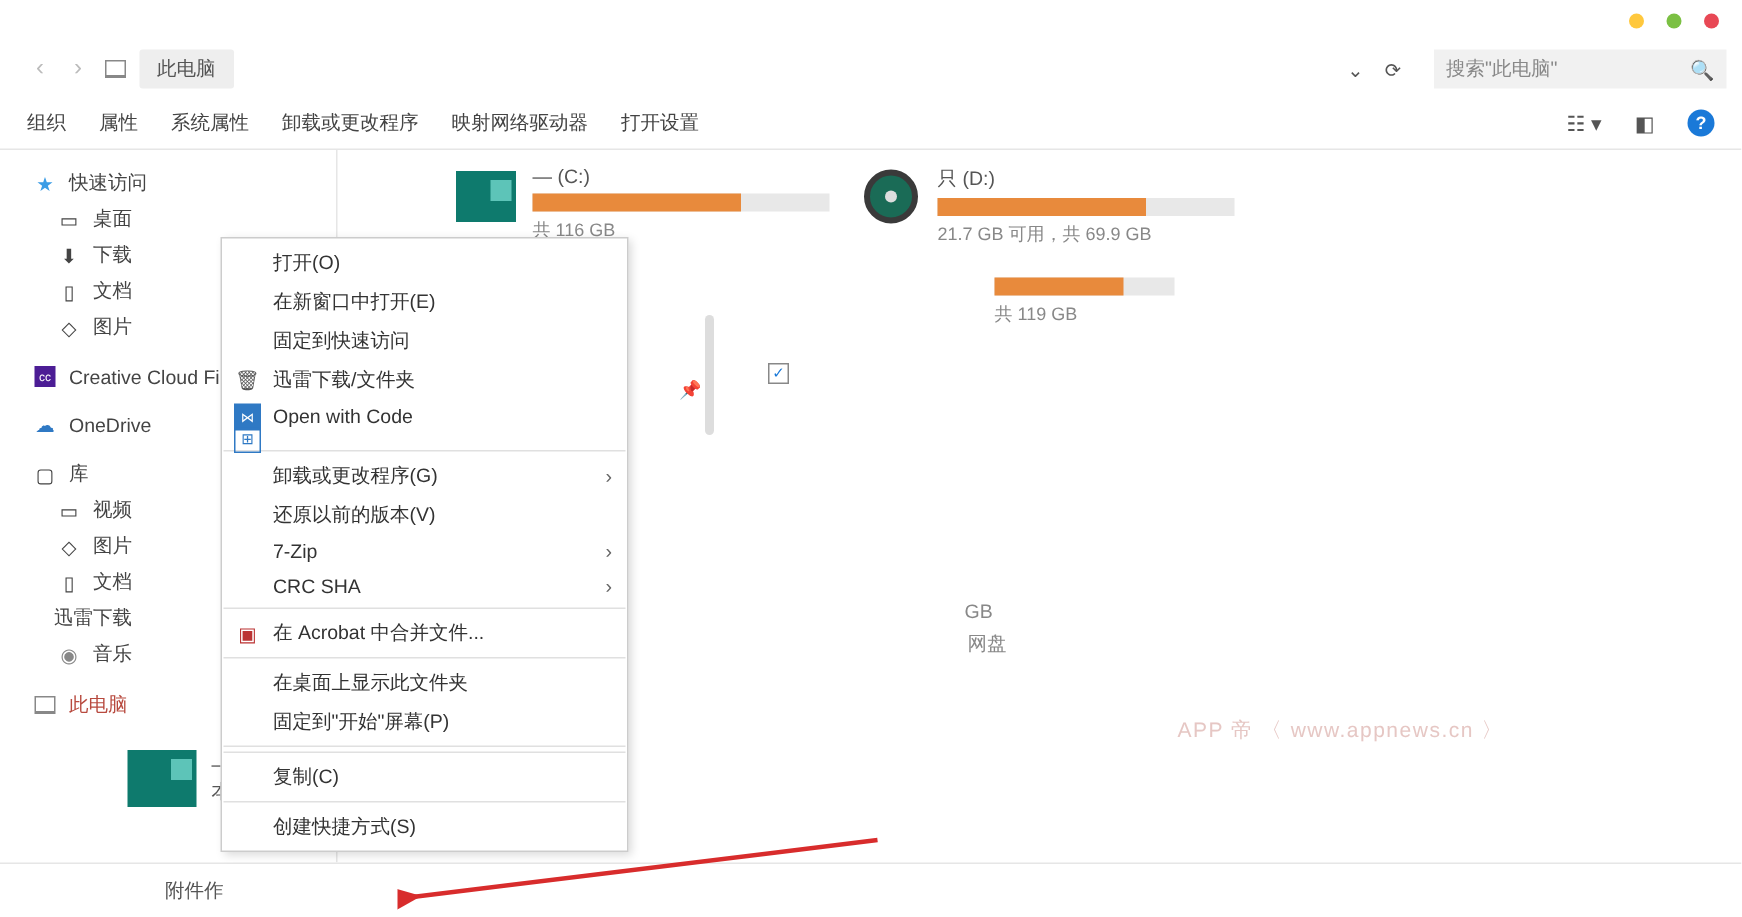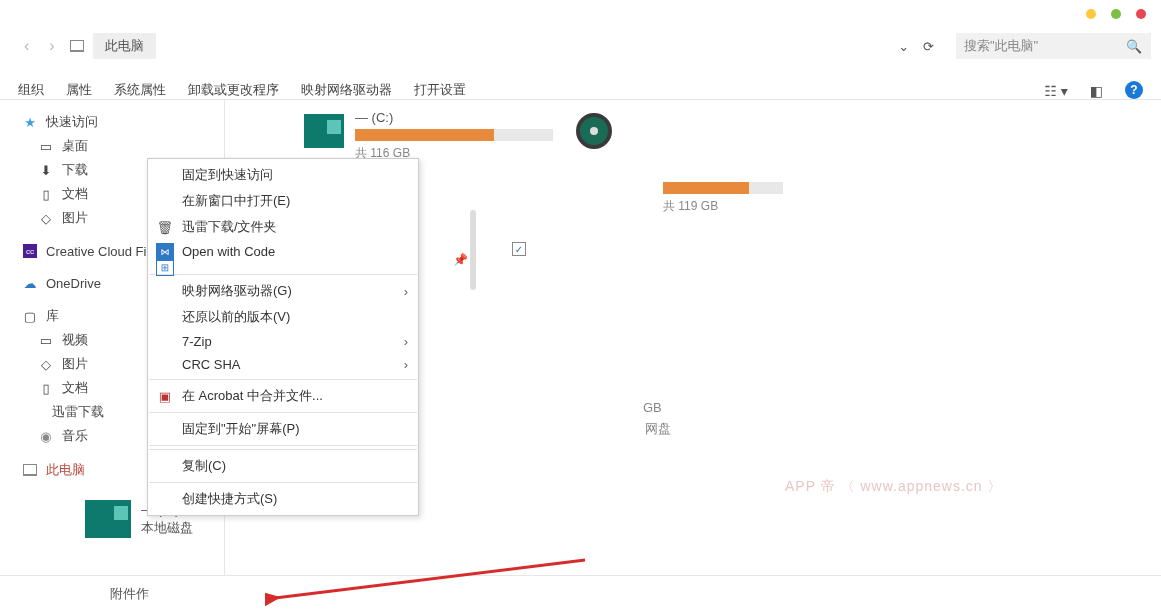--- a/index.html
+++ b/index.html
@@ -8,30 +8,30 @@
 .dot { width:10px; height:10px; border-radius:50%; }
 .dot.y{background:#ffc83d}.dot.g{background:#7bc043}.dot.r{background:#e84855}
 .nav-row { height:36px; display:flex; align-items:center; padding:0 10px 0 18px; gap:8px; }
 .nav-arrow { color:#555; font-size:16px; padding:2px 6px; cursor:pointer; }
 .nav-arrow.dis{color:#bbb}
 .breadcrumb-seg { display:flex; align-items:center; gap:6px; }
 .bc-btn { background:#eee; padding:4px 12px; border-radius:2px; color:#555; }
 .vtoggle { margin-left:auto; color:#555; cursor:pointer; }
 .search-box { width:195px; height:26px; background:#f1f1f1; display:flex; align-items:center; padding:0 8px; margin-left:8px; color:#888; }
 .search-box span:first-child{flex:1}
-.toolbar { height:36px; border-bottom:1px solid #e6e6e6; display:flex; align-items:flex-end; padding:0 18px; gap:22px; }
+.toolbar { height:36px; border-bottom:1px solid #e6e6e6; display:flex; align-items:center; padding:0 18px; gap:22px; }
 .toolbar .item{color:#444;cursor:pointer}
 .toolbar .spacer{flex:1}
 .toolbar .ticon{color:#555;cursor:pointer;font-size:14px}
 .help-icon{width:18px;height:18px;border-radius:50%;background:#1a79d8;color:#fff;display:flex;align-items:center;justify-content:center;font-size:12px;font-weight:bold}
 .main { display:flex; height:calc(100% - 100px - 36px); }
 .sidebar { width:225px; border-right:1px solid #e6e6e6; padding-top:10px; overflow:hidden; }
 .sb-item { display:flex; align-items:center; padding:3px 0 3px 22px; gap:8px; cursor:pointer; color:#444; }
 .sb-item.sub{padding-left:38px}
-.sb-item.sub2{padding-left:52px}
+.sb-item.sub2{padding-left:36px}
 .sb-item.sel{color:#b84a3f}
 .sb-sep{height:10px}
 .ic{width:16px;height:16px;display:flex;align-items:center;justify-content:center;font-size:13px}
 .star{color:#3b9de6}
 .disk{color:#888}
 .content { flex:1; padding:10px 20px; position:relative; }
 .section-hdr { color:#555; margin:6px 0 10px 58px; }
 .drive-row { display:flex; gap:20px; margin-left:58px; margin-bottom:20px; }
 .drive { display:flex; gap:10px; width:250px; }
 .drive-icon { width:42px; height:42px; display:flex; align-items:center; justify-content:center; }
@@ -186,20 +186,27 @@
           <div class="bar">
               <div class="bar-fill" style="width:70%"></div>
             </div>
           <div class="drive-size">共 116 GB</div>
         </div>
       </div>
       <div class="drive">
         <div class="drive-icon">
             <div class="drive-hdd"></div>
           </div>
+        <div class="drive-info">
+          <div class="drive-name">只 (D:)</div>
+          <div class="bar">
+              <div class="bar-fill" style="width:70%"></div>
+            </div>
+          <div class="drive-size">21.7 GB 可用，共 69.9 GB</div>
+        </div>
       </div>
     </div>
     <div class="drive-row" style="margin-left:418px">
       <div class="drive" style="width:120px">
         <div class="drive-info">
           <div class="bar">
               <div class="bar-fill" style="width:72%"></div>
             </div>
           <div class="drive-size">共 119 GB</div>
         </div>
@@ -214,58 +221,64 @@
 <div class="sel-drive">
   <div class="drive-os"></div>
   <div class="sel-txt">
     <div>— (C:)</div>
     <div>本地磁盘</div>
   </div>
 </div>
 
 <div class="ctx-menu">
   <div class="ctx-item">
+      <span>打开(O)</span>
+    </div>
+  <div class="ctx-item">
+      <span>在新窗口中打开(E)</span>
+    </div>
+  <div class="ctx-item">
       <span>固定到快速访问</span>
-    </div>
-  <div class="ctx-item">
-      <span>在新窗口中打开(E)</span>
     </div>
   <div class="ctx-item">
       <span class="mic shred-ic">🗑</span>
       <span>迅雷下载/文件夹</span>
     </div>
   <div class="ctx-item">
       <span class="mic vscode-ic">⋈</span>
       <span>Open with Code</span>
     </div>
   <div class="ctx-item">
       <span class="mic defender-ic">⊞</span>
     </div>
   <div class="ctx-sep"></div>
   <div class="ctx-item">
-      <span>映射网络驱动器(G)</span>
+      <span>卸载或更改程序(G)</span>
       <span class="sub-arrow">›</span>
     </div>
   <div class="ctx-item">
       <span>还原以前的版本(V)</span>
     </div>
   <div class="ctx-item">
       <span>7-Zip</span>
       <span class="sub-arrow">›</span>
     </div>
   <div class="ctx-item">
       <span>CRC SHA</span>
       <span class="sub-arrow">›</span>
     </div>
   <div class="ctx-sep"></div>
   <div class="ctx-item">
       <span class="mic acro-ic">▣</span>
       <span>在 Acrobat 中合并文件...</span>
     </div>
   <div class="ctx-sep"></div>
+  <div class="ctx-item">
+      <span>在桌面上显示此文件夹</span>
+    </div>
   <div class="ctx-item">
       <span>固定到"开始"屏幕(P)</span>
     </div>
   <div class="ctx-sep"></div>
   <div class="ctx-sep"></div>
   <div class="ctx-item">
       <span>复制(C)</span>
     </div>
   <div class="ctx-sep"></div>
   <div class="ctx-item">

